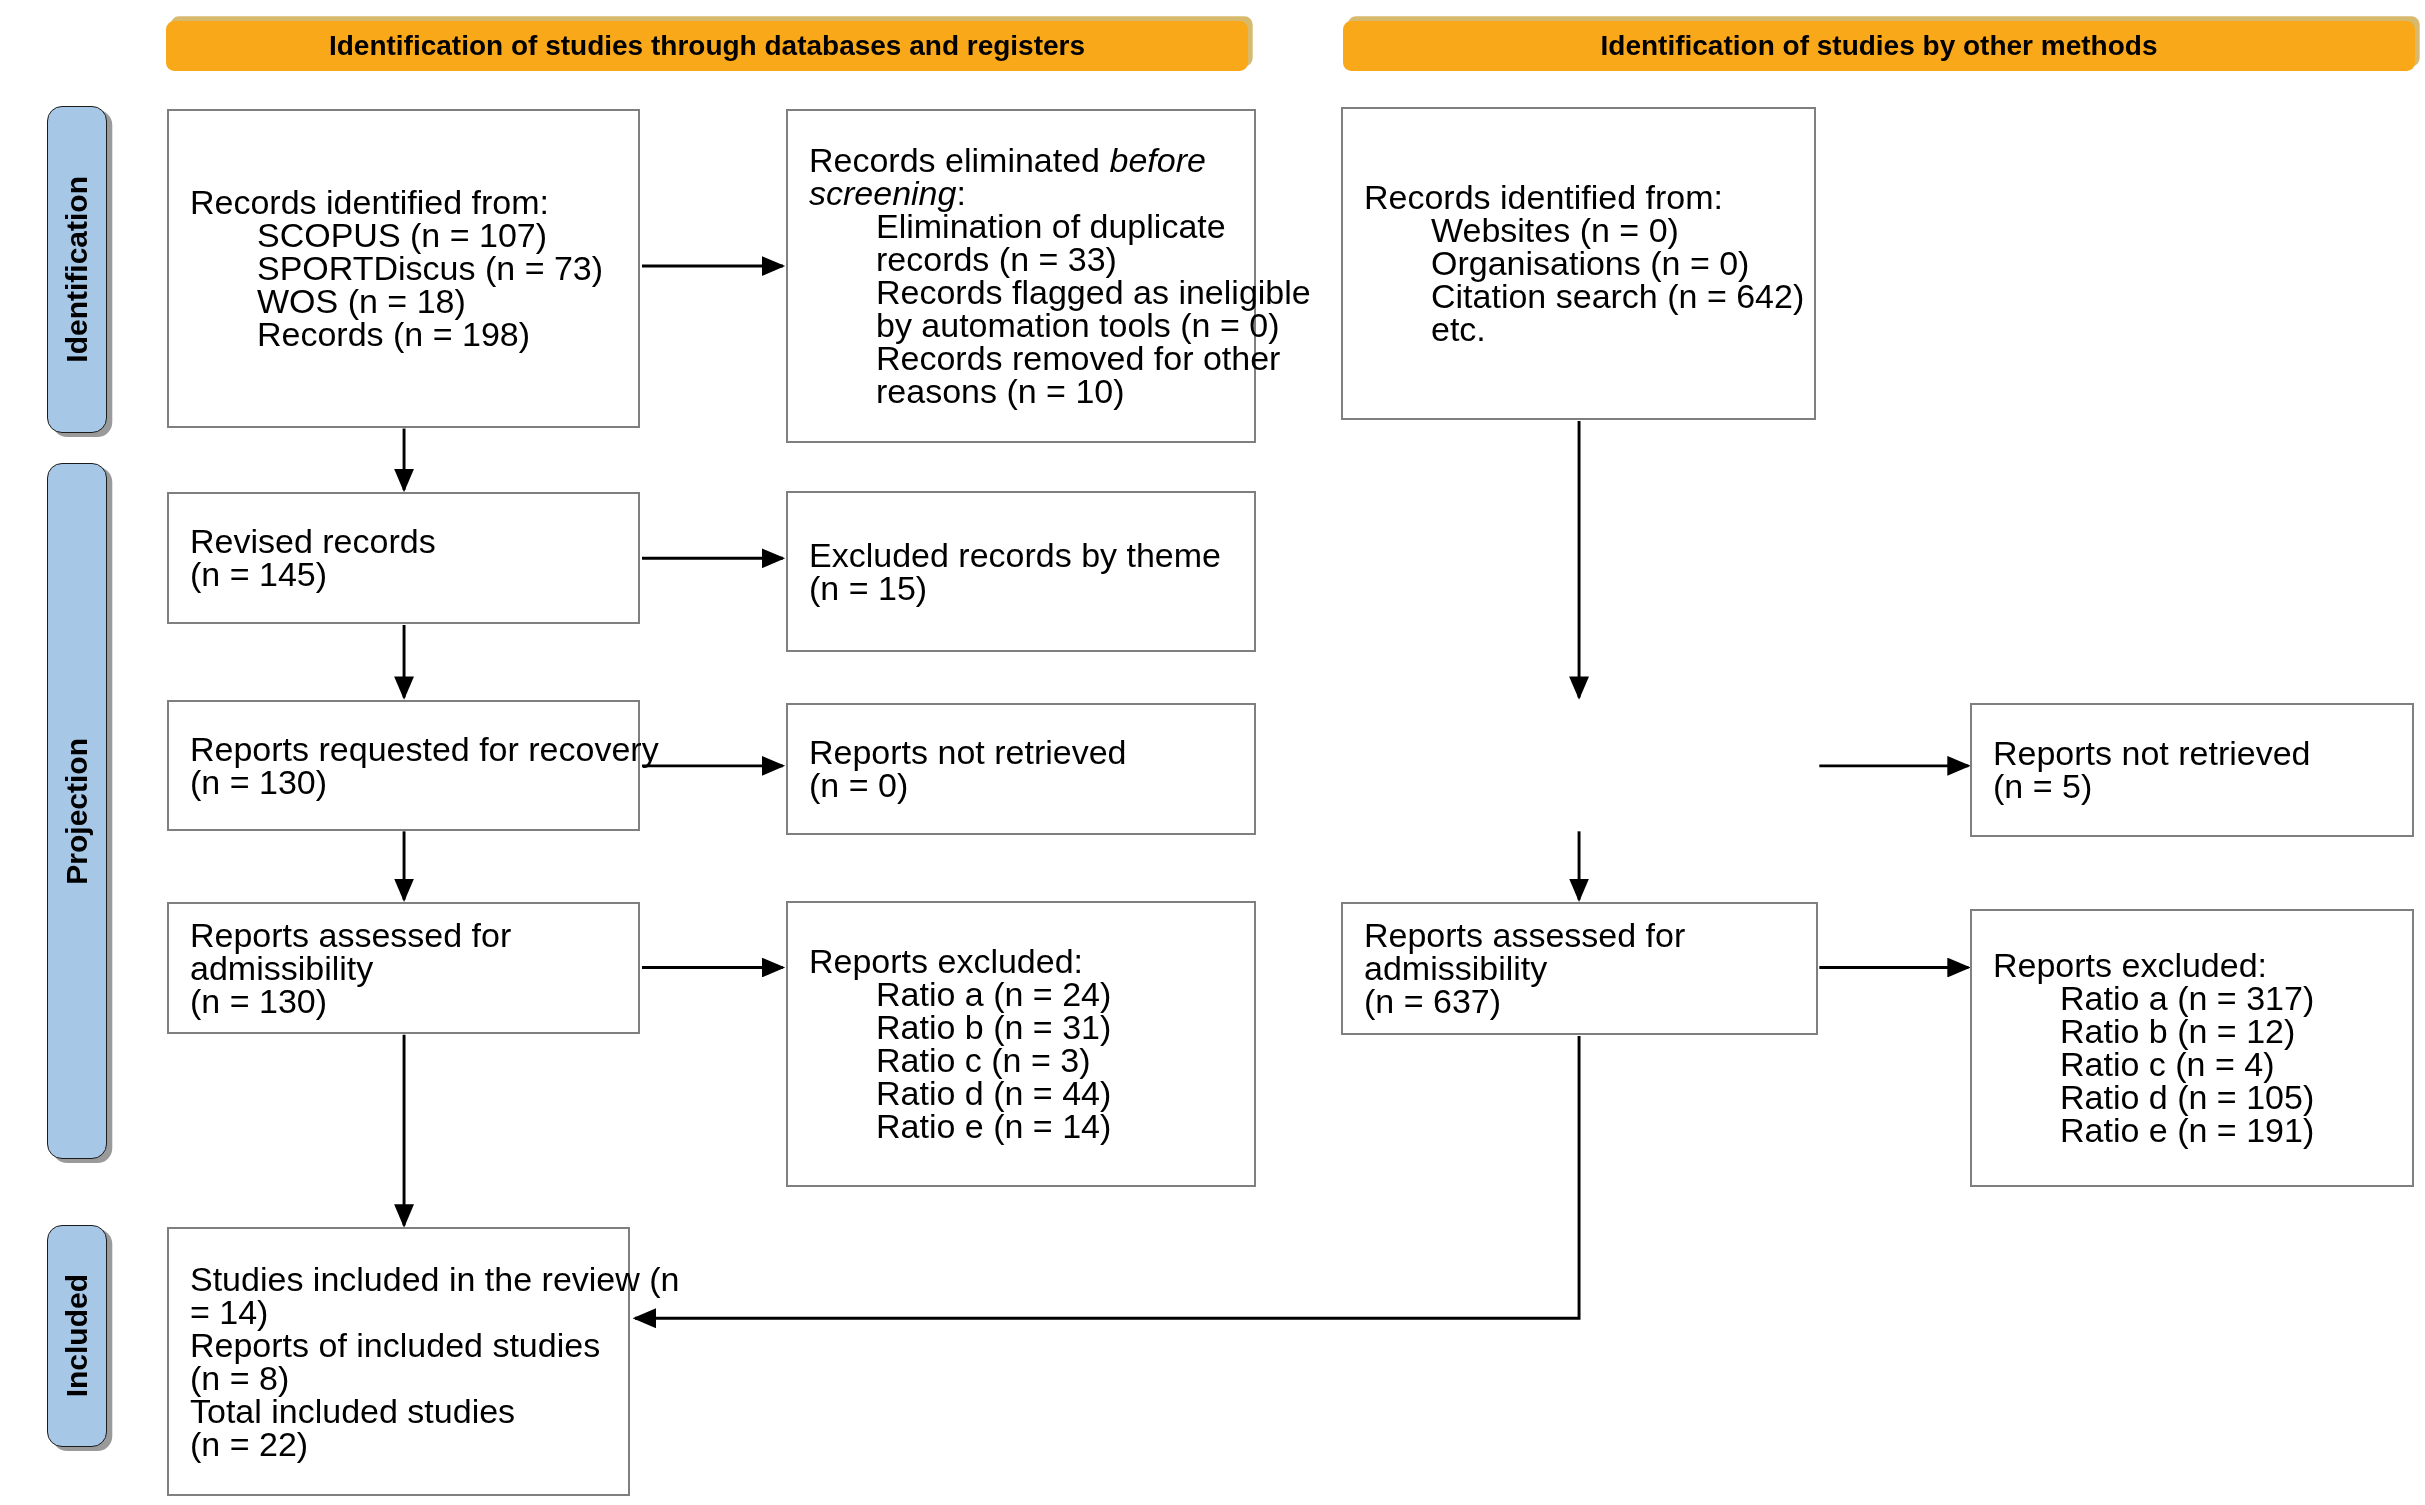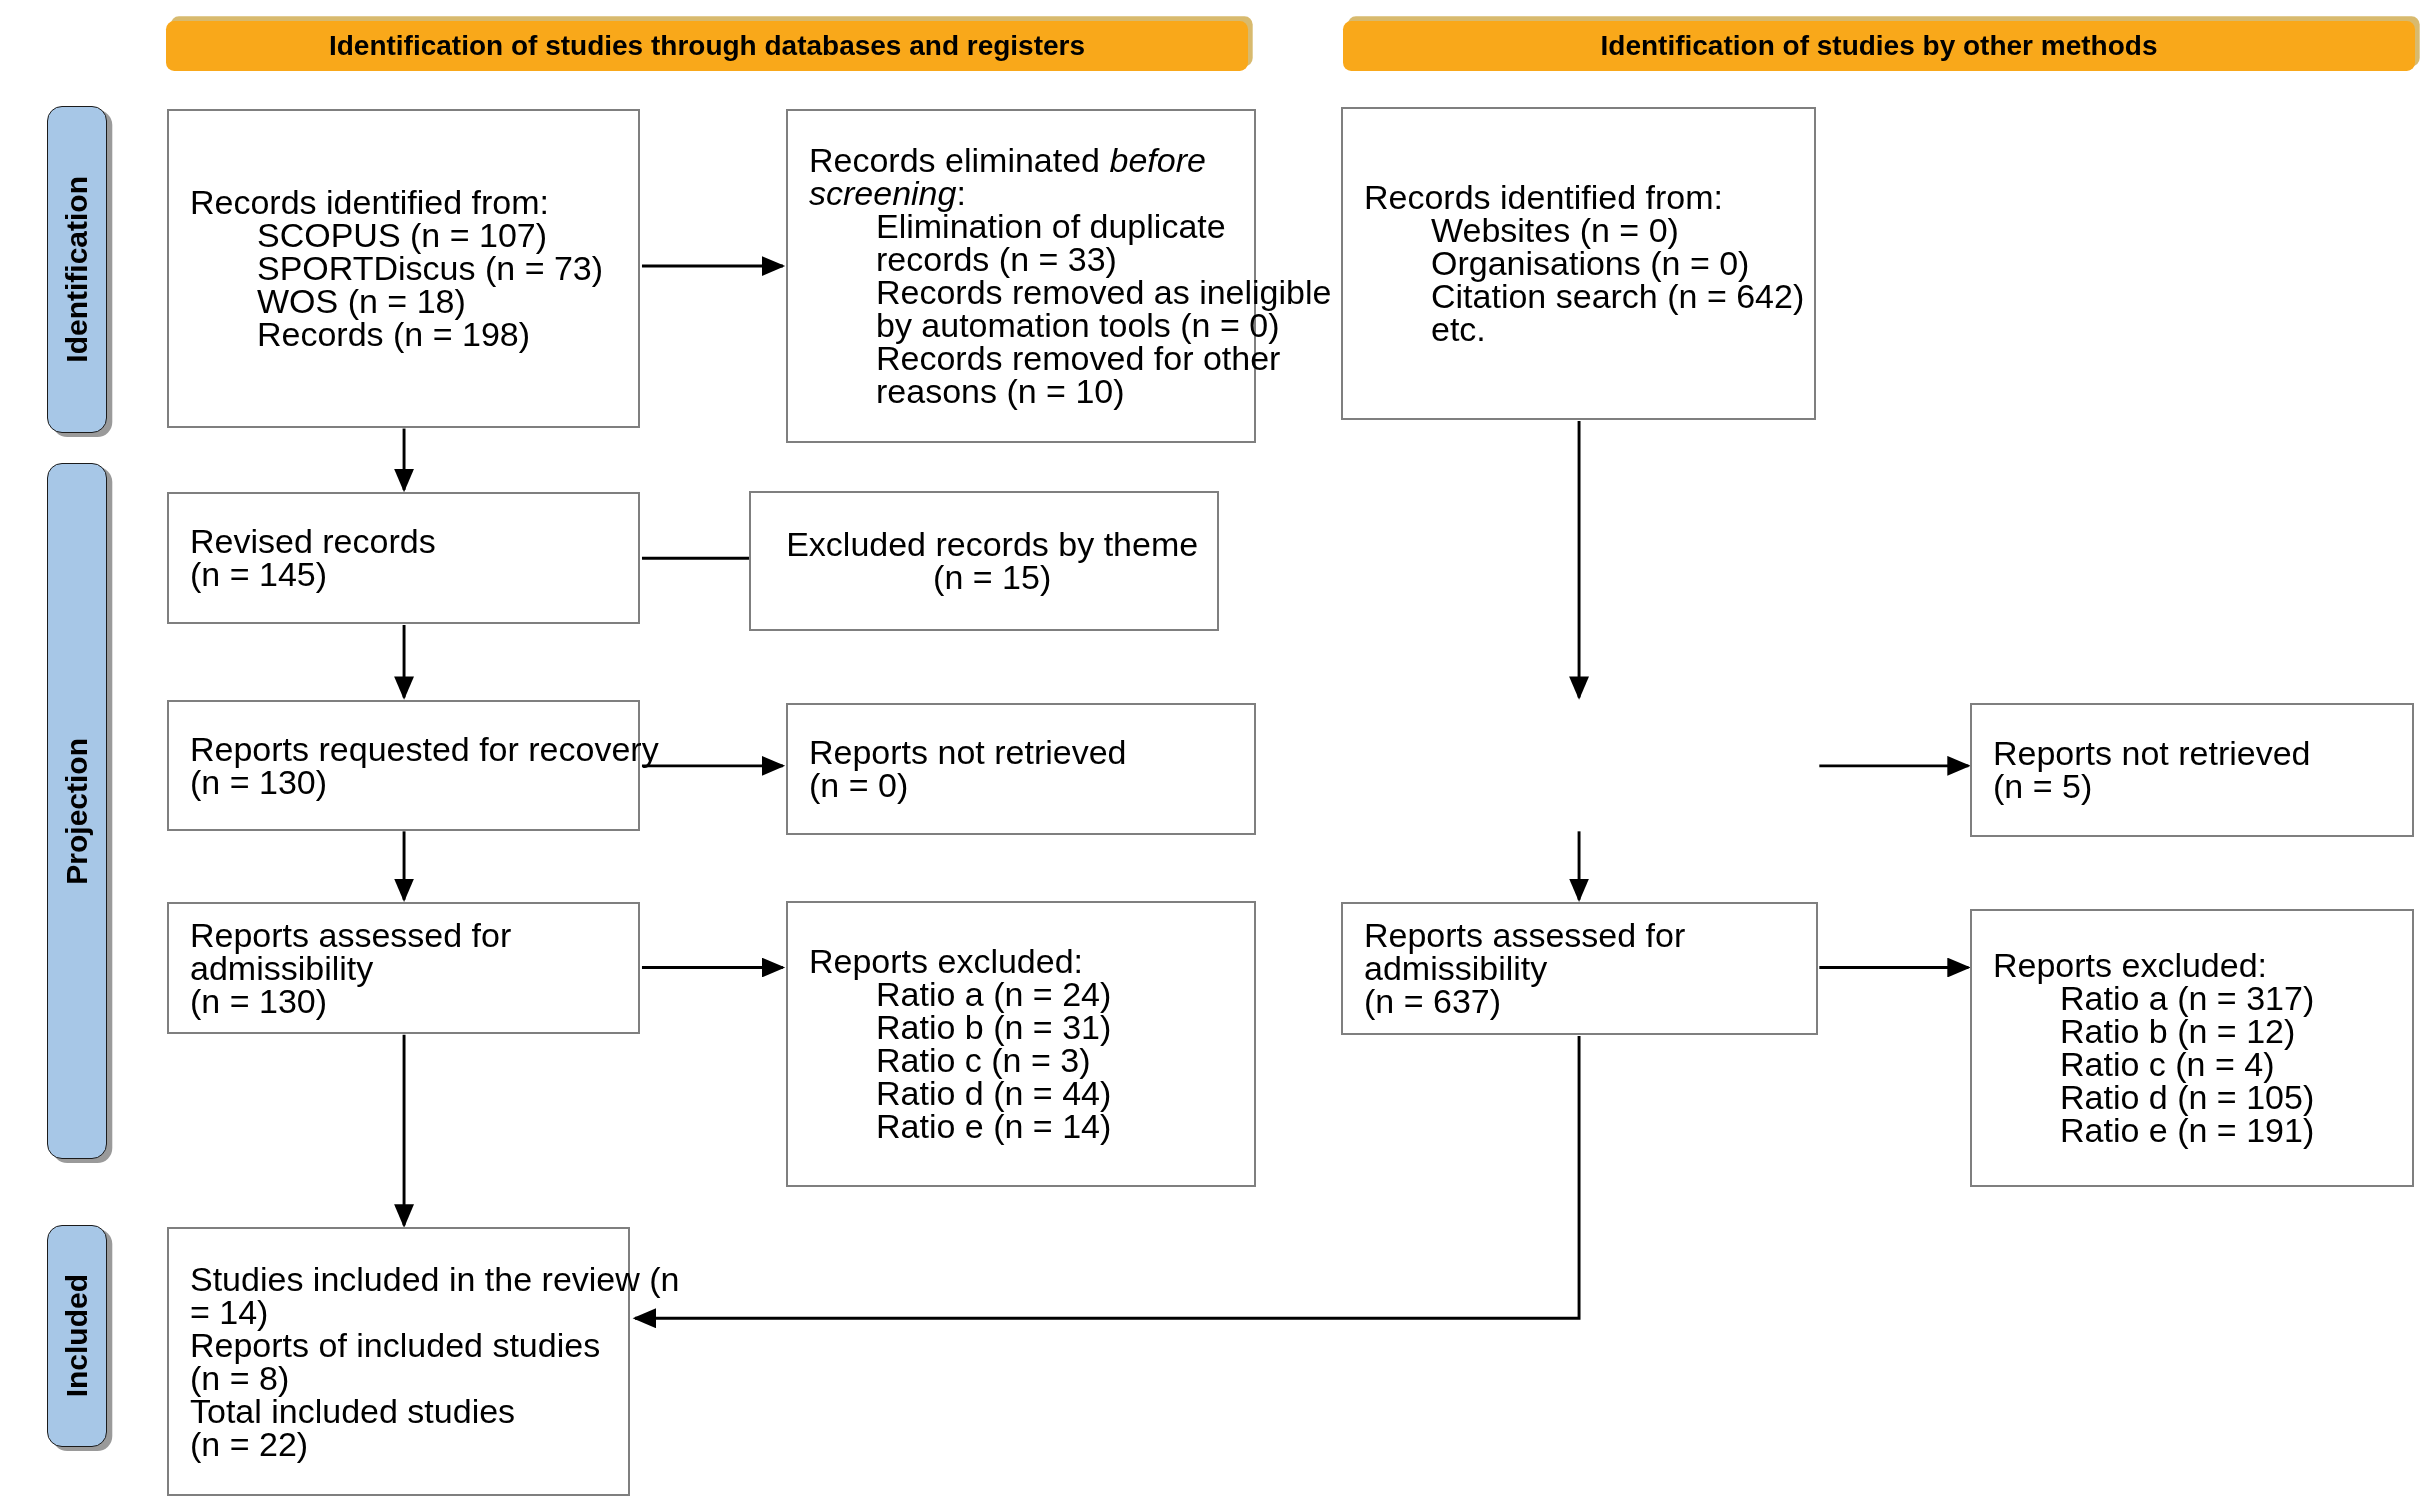--- a/index.html
+++ b/index.html
@@ -45,21 +45,21 @@
     box-sizing:border-box;display:flex;flex-direction:column;justify-content:center;
     padding:10.5px 4.7px 10.5px 21px;font-size:34px;line-height:33px;
   }
   .box .line{white-space:nowrap;}
   .box .line.indent{padding-left:67px;}
   .it{font-style:italic;}
   #box-a{left:140px;top:109px;width:473px;height:319px;}
   #box-f{left:759px;top:109px;width:470px;height:334px;}
   #box-j{left:1314px;top:107px;width:475px;height:313px;}
   #box-b{left:140px;top:492px;width:473px;height:132px;}
-  #box-g{left:722px;top:491px;width:470px;height:140px;align-items:center;}
+  #box-g{left:759px;top:491px;width:470px;height:161px;}
   #box-c{left:140px;top:700px;width:473px;height:131px;}
   #box-h{left:759px;top:703px;width:470px;height:132px;}
   #box-k{left:1314px;top:700px;width:477px;height:131px;}
   #box-m{left:1943px;top:703px;width:444px;height:134px;}
   #box-d{left:140px;top:902px;width:473px;height:132px;}
   #box-i{left:759px;top:901px;width:470px;height:286px;}
   #box-l{left:1314px;top:902px;width:477px;height:133px;}
   #box-n{left:1943px;top:909px;width:444px;height:278px;}
   #box-e{left:140px;top:1227px;width:463px;height:269px;}
 </style>
@@ -111,21 +111,21 @@
       <div class="line indent"><span>SCOPUS (n = 107)</span></div>
       <div class="line indent"><span>SPORTDiscus (n = 73)</span></div>
       <div class="line indent"><span>WOS (n = 18)</span></div>
       <div class="line indent"><span>Records (n = 198)</span></div>
     </div>
   <div class="box" id="box-f">
       <div class="line"><span>Records eliminated </span><span class="it">before</span></div>
       <div class="line"><span class="it">screening</span><span>:</span></div>
       <div class="line indent"><span>Elimination of duplicate</span></div>
       <div class="line indent"><span>records (n = 33)</span></div>
-      <div class="line indent"><span>Records removed as ineligible</span></div>
+      <div class="line indent"><span>Records flagged as ineligible</span></div>
       <div class="line indent"><span>by automation tools (n = 0)</span></div>
       <div class="line indent"><span>Records removed for other</span></div>
       <div class="line indent"><span>reasons (n = 10)</span></div>
     </div>
   <div class="box" id="box-j">
       <div class="line"><span>Records identified from:</span></div>
       <div class="line indent"><span>Websites (n = 0)</span></div>
       <div class="line indent"><span>Organisations (n = 0)</span></div>
       <div class="line indent"><span>Citation search (n = 642)</span></div>
       <div class="line indent"><span>etc.</span></div>

